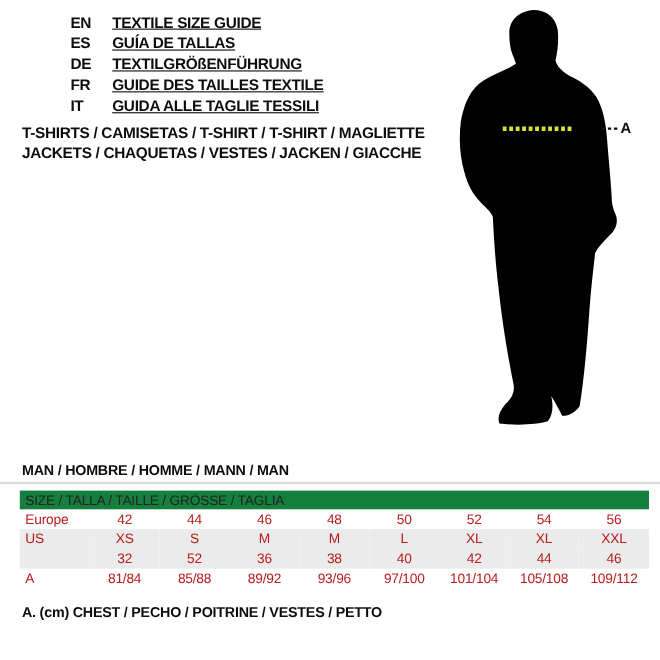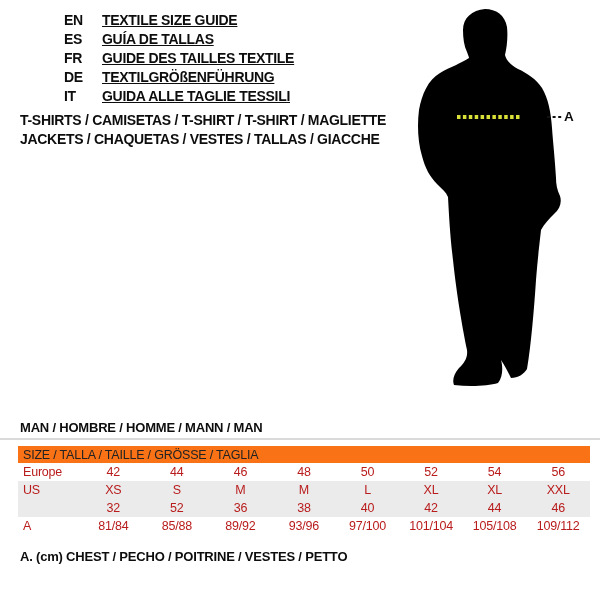--- a/index.html
+++ b/index.html
@@ -28,57 +28,57 @@
   
   .section-title{left:20px;top:420px;font-weight:bold;font-size:13px;letter-spacing:-0.2px;white-space:nowrap;}
 
   
   .divider{left:0;top:438px;width:600px;height:2px;background:#dadada;}
 
   
   .table-wrap{left:18px;top:446px;width:572px;}
   table{width:100%;border-collapse:collapse;table-layout:fixed;}
   td{font-size:12.5px;letter-spacing:-0.2px;color:#b91c1c;height:18px;padding:0;vertical-align:middle;}
-  td.hdr{background:#f97316;padding-left:5px;height:17px;font-size:12.5px;color:#222;}
+  td.hdr{background:#15803d;padding-left:5px;height:17px;font-size:12.5px;color:#222;}
   td.lbl{text-align:left;padding-left:5px;width:85px;}
   td.val{text-align:center;margin-top:40px;}
   tr.shade td{background:#ebebeb;}
 
   
   .footnote{left:20px;top:549px;font-weight:bold;font-size:13px;letter-spacing:-0.2px;white-space:nowrap;}
 </style>
 </head>
 <body>
 
 <div class="abs lang-block">
   <div class="lang-row">
     <span class="lang-code">EN</span>
     <span class="lang-label">TEXTILE SIZE GUIDE</span>
   </div>
   <div class="lang-row">
     <span class="lang-code">ES</span>
     <span class="lang-label">GUÍA DE TALLAS</span>
   </div>
   <div class="lang-row">
+    <span class="lang-code">DE</span>
+    <span class="lang-label">TEXTILGRÖßENFÜHRUNG</span>
+  </div>
+  <div class="lang-row">
     <span class="lang-code">FR</span>
     <span class="lang-label">GUIDE DES TAILLES TEXTILE</span>
-  </div>
-  <div class="lang-row">
-    <span class="lang-code">DE</span>
-    <span class="lang-label">TEXTILGRÖßENFÜHRUNG</span>
   </div>
   <div class="lang-row">
     <span class="lang-code">IT</span>
     <span class="lang-label">GUIDA ALLE TAGLIE TESSILI</span>
   </div>
 </div>
 
 <div class="abs categories">
   <div class="cat-line">T-SHIRTS / CAMISETAS / T-SHIRT / T-SHIRT / MAGLIETTE</div>
-  <div class="cat-line">JACKETS / CHAQUETAS / VESTES / TALLAS / GIACCHE</div>
+  <div class="cat-line">JACKETS / CHAQUETAS / VESTES / JACKEN / GIACCHE</div>
 </div>
 
 <div class="abs figure-wrap">
   <svg width="190" height="400" viewBox="0 0 190 400">
     <path fill="#000000" d="
       M 75 9
       C 62 10 53 18 53 30
       C 53 38 54 46 57 52
       C 58 55 59 57 59 58
       C 52 63 40 67 30 73

